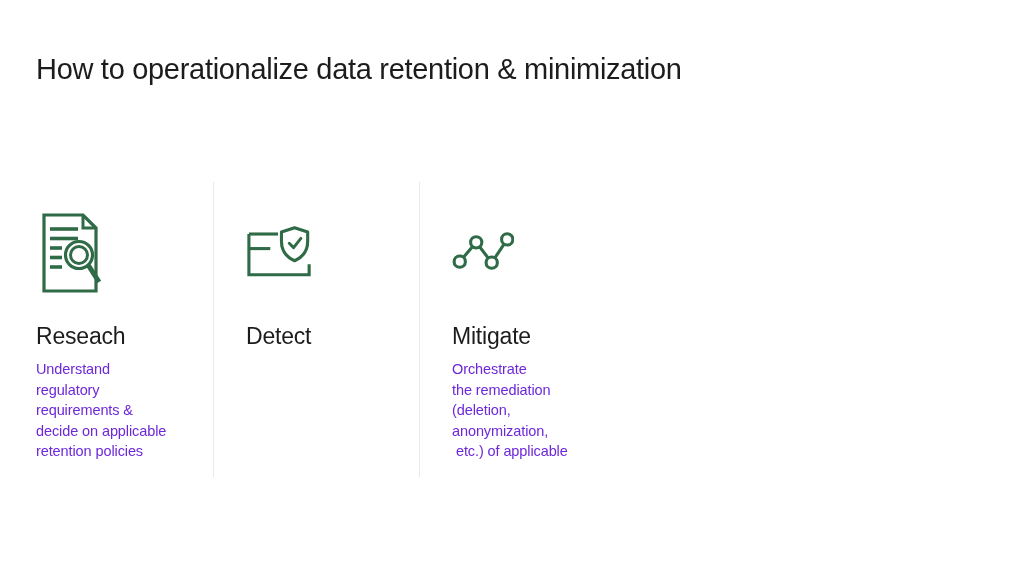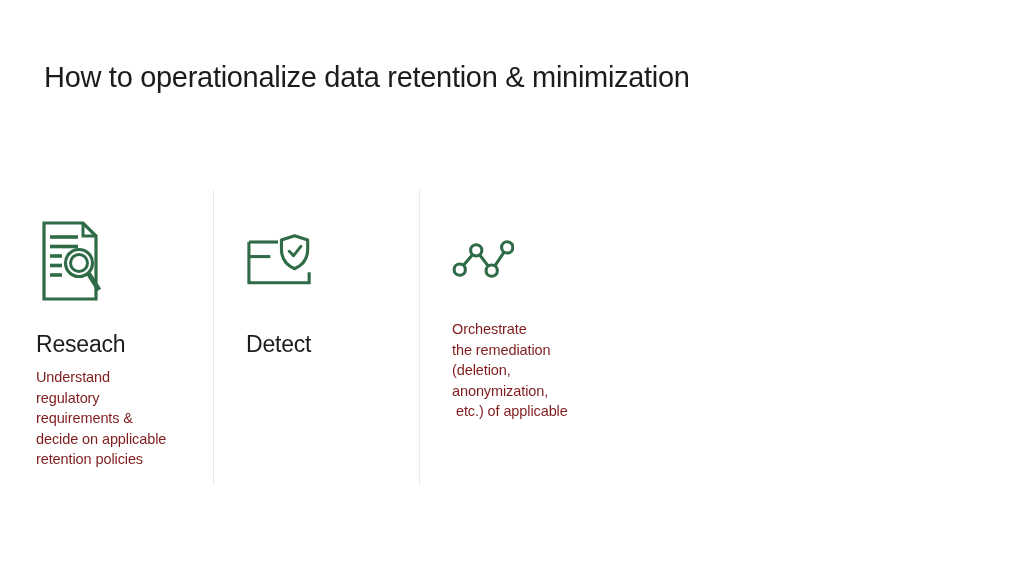--- a/index.html
+++ b/index.html
@@ -12,21 +12,21 @@
     font-family: "Liberation Sans", "DejaVu Sans", sans-serif;
     -webkit-font-smoothing: antialiased;
   }
   .slide {
     position: relative;
     width: 1024px;
     height: 576px;
     background: #ffffff;
   }
   .slide-title {
-    margin: 8px;
+    margin: 0;
     padding: 52px 36px 0 36px;
     font-size: 29px;
     line-height: 35px;
     font-weight: 400;
     letter-spacing: -0.3px;
     color: #1c1c1c;
   }
   .steps {
     display: grid;
     grid-template-columns: 177px 206px 202px 197px 1fr;
@@ -54,21 +54,21 @@
     line-height: 27px;
     font-weight: 400;
     letter-spacing: -0.2px;
     color: #1c1c1c;
   }
   .step-body {
     margin: 0;
     font-size: 14.5px;
     line-height: 20.5px;
     letter-spacing: -0.1px;
-    color: #7f1d1d;
+    color: #6d28d9;
     white-space: pre-wrap;
   }
   .icon-wrap svg { display: block; }
 </style>
 </head>
 <body>
 
 <div class="slide">
 
   <h1 class="slide-title">How to operationalize data retention &amp; minimization</h1>
@@ -115,20 +115,21 @@
     <div class="step-col">
       <div class="icon-wrap">
         <svg width="62" height="42" viewBox="0 0 64 42" fill="none" stroke="#2e6b46">
           <path d="M8 31 L25 11 L41 32 L57 8" stroke-width="3.2"></path>
           <circle cx="8" cy="31" r="5.8" fill="#ffffff" stroke-width="3.2"></circle>
           <circle cx="25" cy="11" r="5.8" fill="#ffffff" stroke-width="3.2"></circle>
           <circle cx="41" cy="32" r="5.8" fill="#ffffff" stroke-width="3.2"></circle>
           <circle cx="57" cy="8" r="5.8" fill="#ffffff" stroke-width="3.2"></circle>
         </svg>
       </div>
+      <h2 class="step-title">Mitigate</h2>
       <p class="step-body">Orchestrate
 the remediation
 (deletion,
 anonymization,
  etc.) of applicable</p>
     </div>
 
 
   </div>
 </div>

